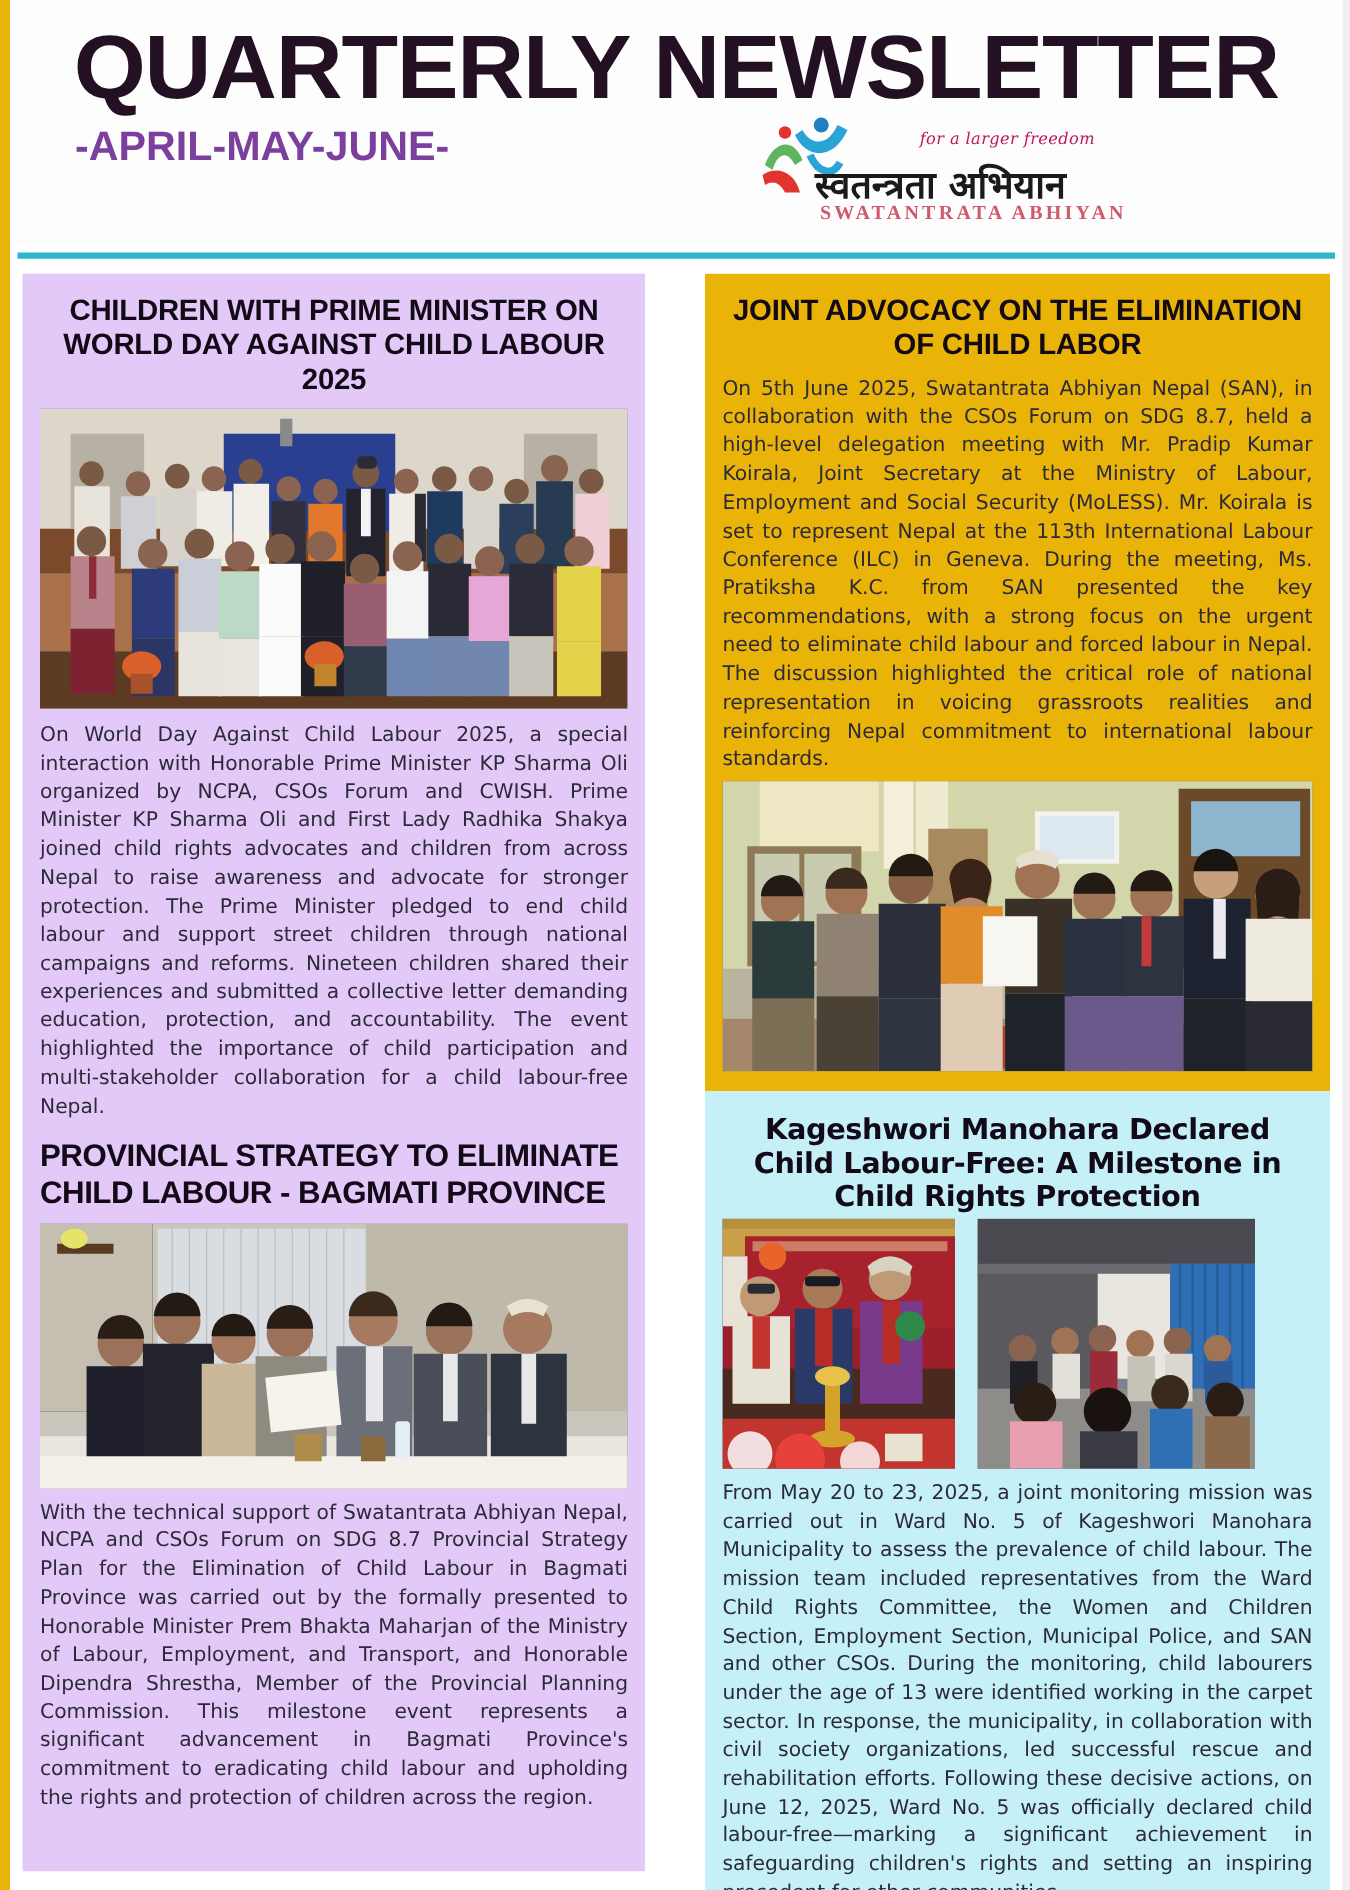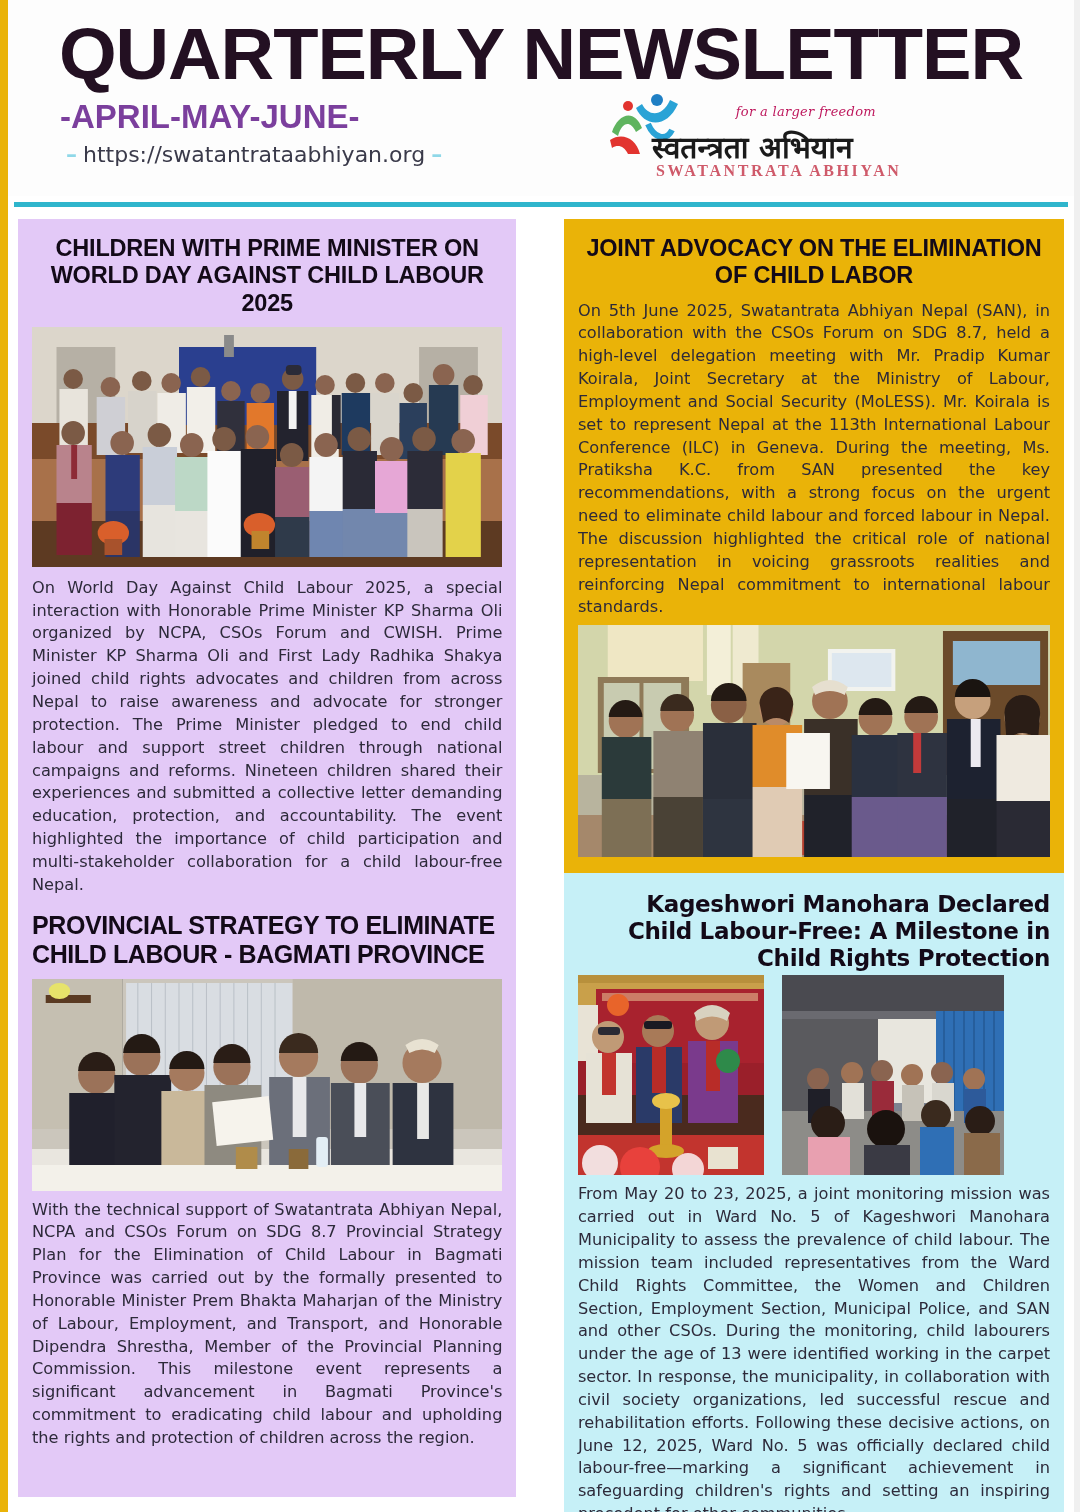--- a/index.html
+++ b/index.html
@@ -173,21 +173,20 @@
     text-align: left;
     font-size: 25px;
     margin: 14px 0 10px 0;
     letter-spacing: -0.4px;
   }
   h2.headline.serifish {
     font-family: "DejaVu Sans", sans-serif;
     font-size: 23px;
     letter-spacing: -0.3px;
     margin: 6px 0 3px 0;
-    text-align: right;
   }
 
   p.body {
     font-family: "DejaVu Sans", sans-serif;
     font-size: 16.2px;
     line-height: 1.41;
     text-align: justify;
     color: #2d2a3a;
     margin: 0 0 6px 0;
     hyphens: none;
@@ -209,23 +208,20 @@
 </head>
 <body>
 
 <div class="page">
 
   <div class="masthead">
     <div class="masthead-title">QUARTERLY NEWSLETTER</div>
     <div class="masthead-lower">
       <div class="masthead-left">
         <div class="issue-dates">-APRIL-MAY-JUNE-</div>
-        <div class="site-url-row">
-          <span class="dash">–</span><span>https://swatantrataabhiyan.org</span><span class="dash">–</span>
-        </div>
       </div>
 
       <div class="logo-block">
         <div class="logo-mark">
           <svg class="logo-figs" viewBox="0 0 110 64">
             <circle cx="20" cy="14" r="5" fill="#e2342f"></circle>
             <path d="M4 40 C10 22 26 16 34 36 L28 40 C22 28 14 30 10 44 Z" fill="#5fb45f"></path>
             <circle cx="49" cy="8" r="6" fill="#1f7fc4"></circle>
             <path d="M28 16 C36 34 58 38 70 12 L62 8 C54 26 40 24 34 12 Z" fill="#2aa3d6"></path>
             <path d="M40 32 C46 46 58 50 64 38" stroke="#2aa3d6" stroke-width="6" fill="none"></path>

